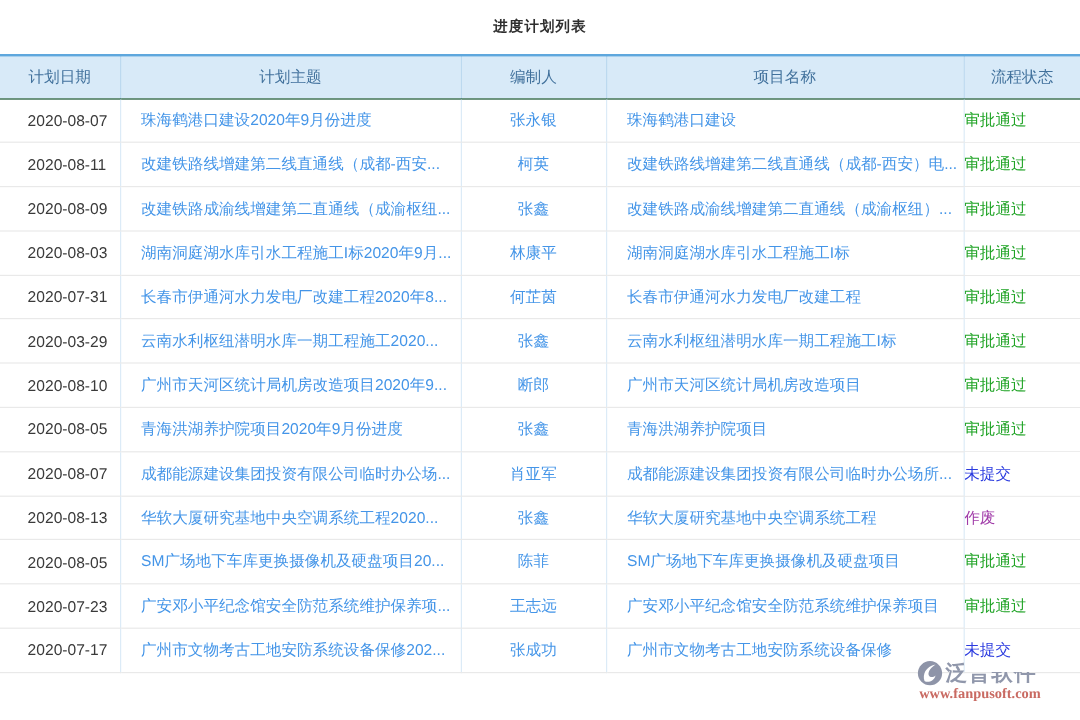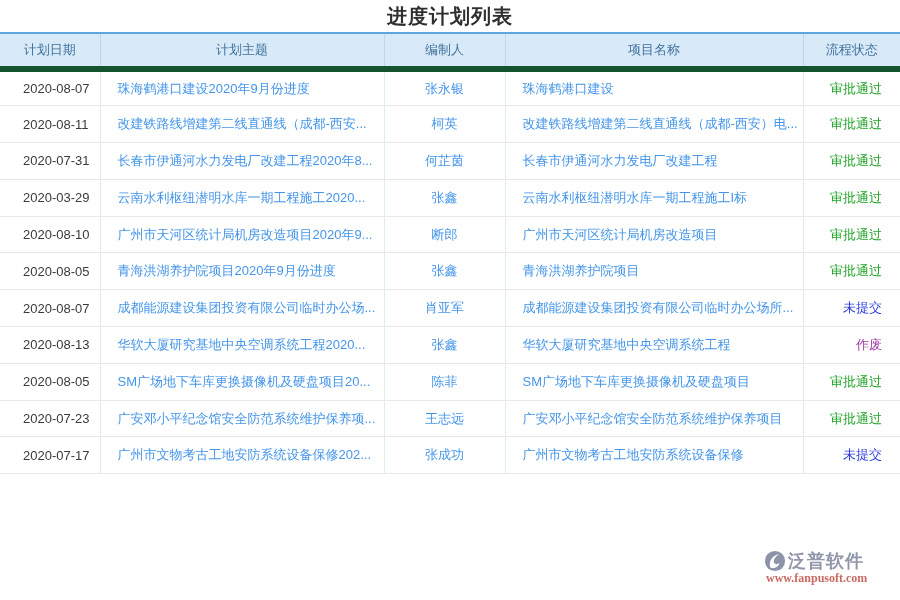--- a/index.html
+++ b/index.html
@@ -1,34 +1,34 @@
 <!DOCTYPE html>
 <html><head>
 <meta charset="utf-8">
 <style>
   * { margin:0; padding:0; box-sizing:border-box; }
   html,body { background:#fff; }
   body { font-family:"Liberation Sans","DejaVu Sans",sans-serif; }
   .screen { position:relative; width:900px; height:600px; overflow:hidden; background:#fff; }
 
-  .page-title { height:32px; display:flex; align-items:center; justify-content:center;
-    font-size:20px; font-weight:bold; color:#2f2f2f; letter-spacing:1px; }
+  .page-title { height:45px; display:flex; align-items:center; justify-content:center;
+    font-size:12px; font-weight:bold; color:#2f2f2f; letter-spacing:1px; }
 
   table.plan-table { width:900px; border-collapse:collapse; table-layout:fixed;
     border-top:2px solid #5ea7dd; }
   thead th { height:36px; background:#d8eaf8; color:#41719c; font-size:13px; font-weight:normal;
-    text-align:center; border-right:1px solid #bcd9ef; border-bottom:6px solid #14532d; }
+    text-align:center; border-right:1px solid #bcd9ef; border-bottom:1px solid #14532d; }
   thead th:last-child { border-right:none; }
   tbody td { height:36.8px; font-size:13px; color:#3a3a3a; white-space:nowrap; overflow:hidden;
     border-right:1px solid #dcebf7; border-bottom:1px solid #e9e9e9; background:#fff; }
   tbody td:last-child { border-right:none; }
   td.c-date { text-align:left; padding-left:23px; }
   td.c-subject, td.c-project { text-align:left; padding-left:17px; }
   td.c-author { text-align:center; }
-  td.c-status { text-align:right; padding-right:18px; position:relative; z-index:3; }
+  td.c-status { padding-right:6px; position:relative; z-index:3; }
   a.cell-link { color:#4495e8; text-decoration:none; cursor:pointer; }
   td.c-author { color:#4495e8; }
   .st-approved { color:#1fa325; cursor:pointer; }
   .st-unsubmitted { color:#2b3bdf; cursor:pointer;margin-top:44px; }
   .st-voided { color:#a03ba8; cursor:pointer; }
 
   .watermark { position:absolute; right:4px; top:549px; width:132px; z-index:2; pointer-events:none; }
   .wm-row { display:flex; align-items:center; }
   .wm-logo { width:22px; height:22px; flex:0 0 22px; margin-right:2px; }
   .wm-brand { font-size:18px; font-weight:bold; color:#9097ab; letter-spacing:1px; }
@@ -65,20 +65,34 @@
           <td class="c-subject"><a class="cell-link">珠海鹤港口建设2020年9月份进度</a></td>
           <td class="c-author">张永银</td>
           <td class="c-project"><a class="cell-link">珠海鹤港口建设</a></td>
           <td class="c-status"><span class="st-approved">审批通过</span></td>
         </tr>
         <tr>
           <td class="c-date">2020-08-11</td>
           <td class="c-subject"><a class="cell-link">改建铁路线增建第二线直通线（成都-西安...</a></td>
           <td class="c-author">柯英</td>
           <td class="c-project"><a class="cell-link">改建铁路线增建第二线直通线（成都-西安）电...</a></td>
+          <td class="c-status"><span class="st-approved">审批通过</span></td>
+        </tr>
+        <tr>
+          <td class="c-date">2020-08-09</td>
+          <td class="c-subject"><a class="cell-link">改建铁路成渝线增建第二直通线（成渝枢纽...</a></td>
+          <td class="c-author">张鑫</td>
+          <td class="c-project"><a class="cell-link">改建铁路成渝线增建第二直通线（成渝枢纽）...</a></td>
+          <td class="c-status"><span class="st-approved">审批通过</span></td>
+        </tr>
+        <tr>
+          <td class="c-date">2020-08-03</td>
+          <td class="c-subject"><a class="cell-link">湖南洞庭湖水库引水工程施工I标2020年9月...</a></td>
+          <td class="c-author">林康平</td>
+          <td class="c-project"><a class="cell-link">湖南洞庭湖水库引水工程施工I标</a></td>
           <td class="c-status"><span class="st-approved">审批通过</span></td>
         </tr>
         <tr>
           <td class="c-date">2020-07-31</td>
           <td class="c-subject"><a class="cell-link">长春市伊通河水力发电厂改建工程2020年8...</a></td>
           <td class="c-author">何芷茵</td>
           <td class="c-project"><a class="cell-link">长春市伊通河水力发电厂改建工程</a></td>
           <td class="c-status"><span class="st-approved">审批通过</span></td>
         </tr>
         <tr>

